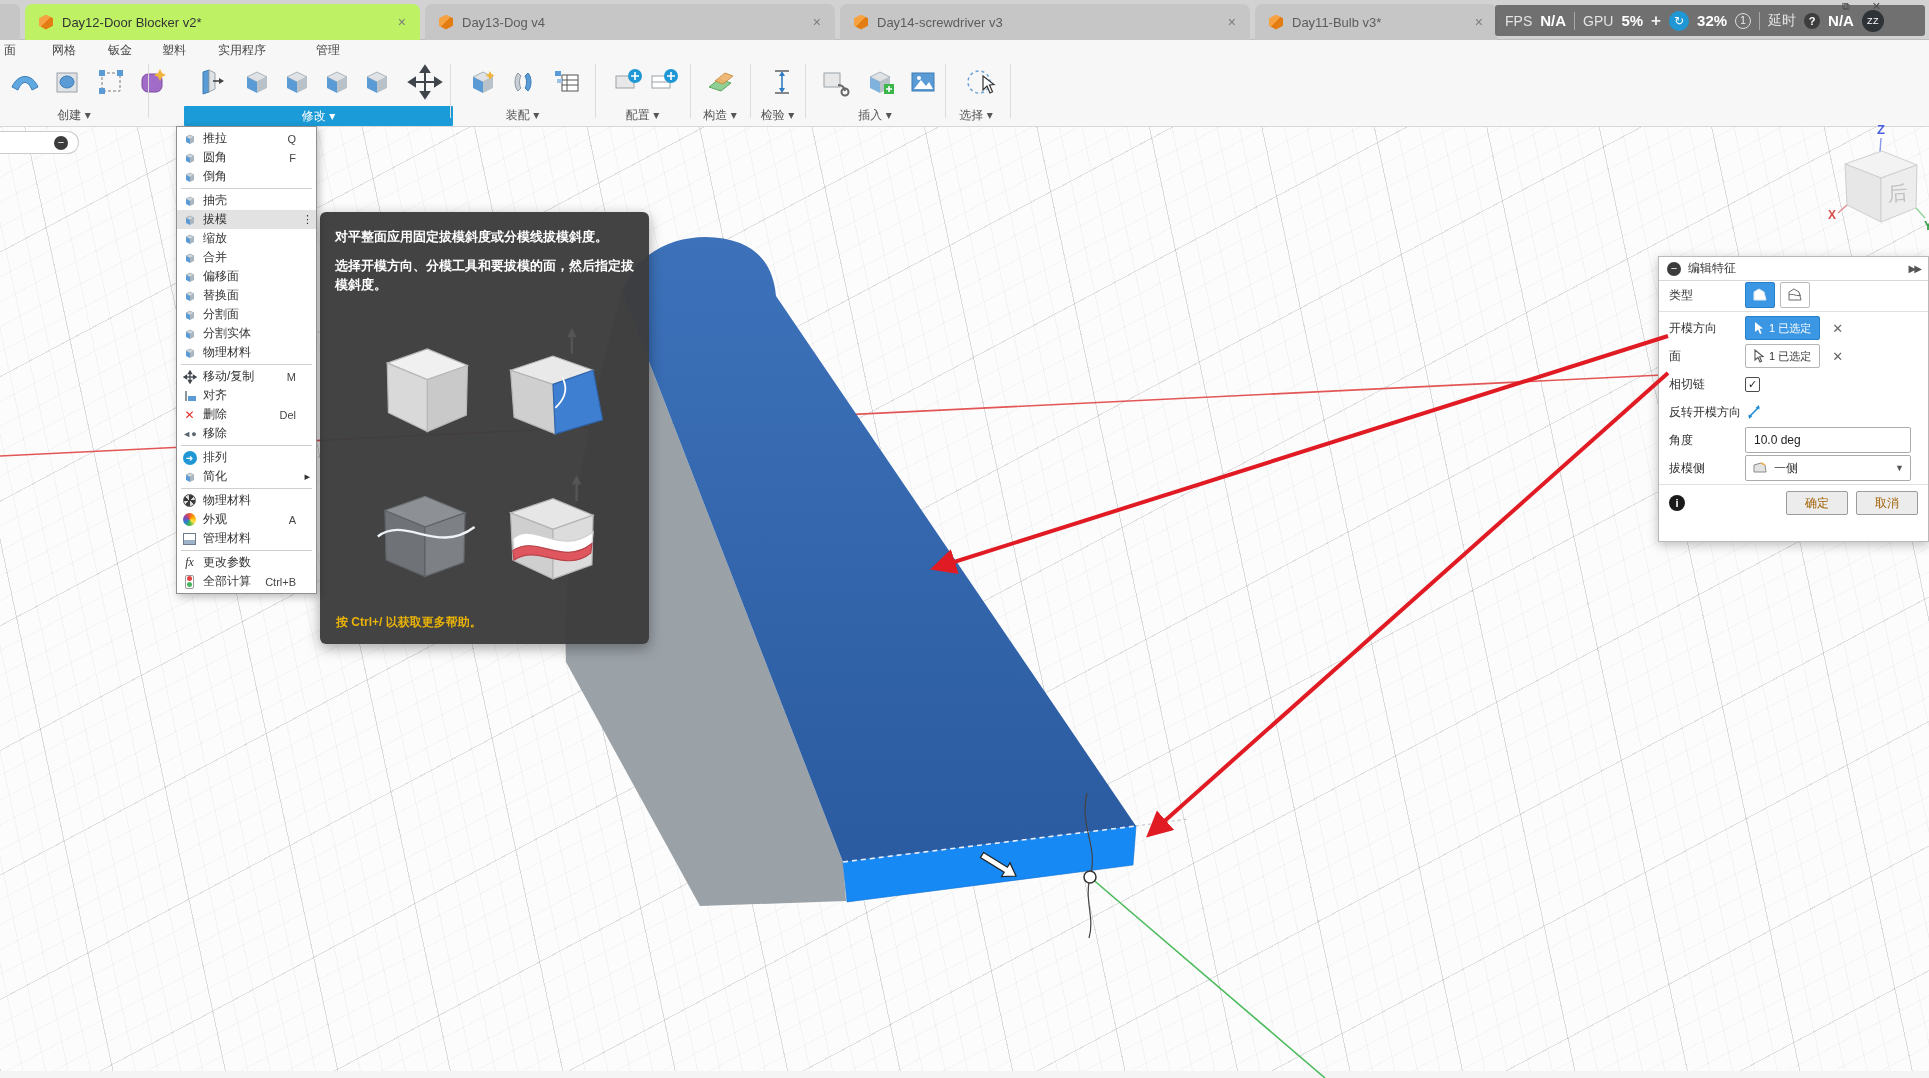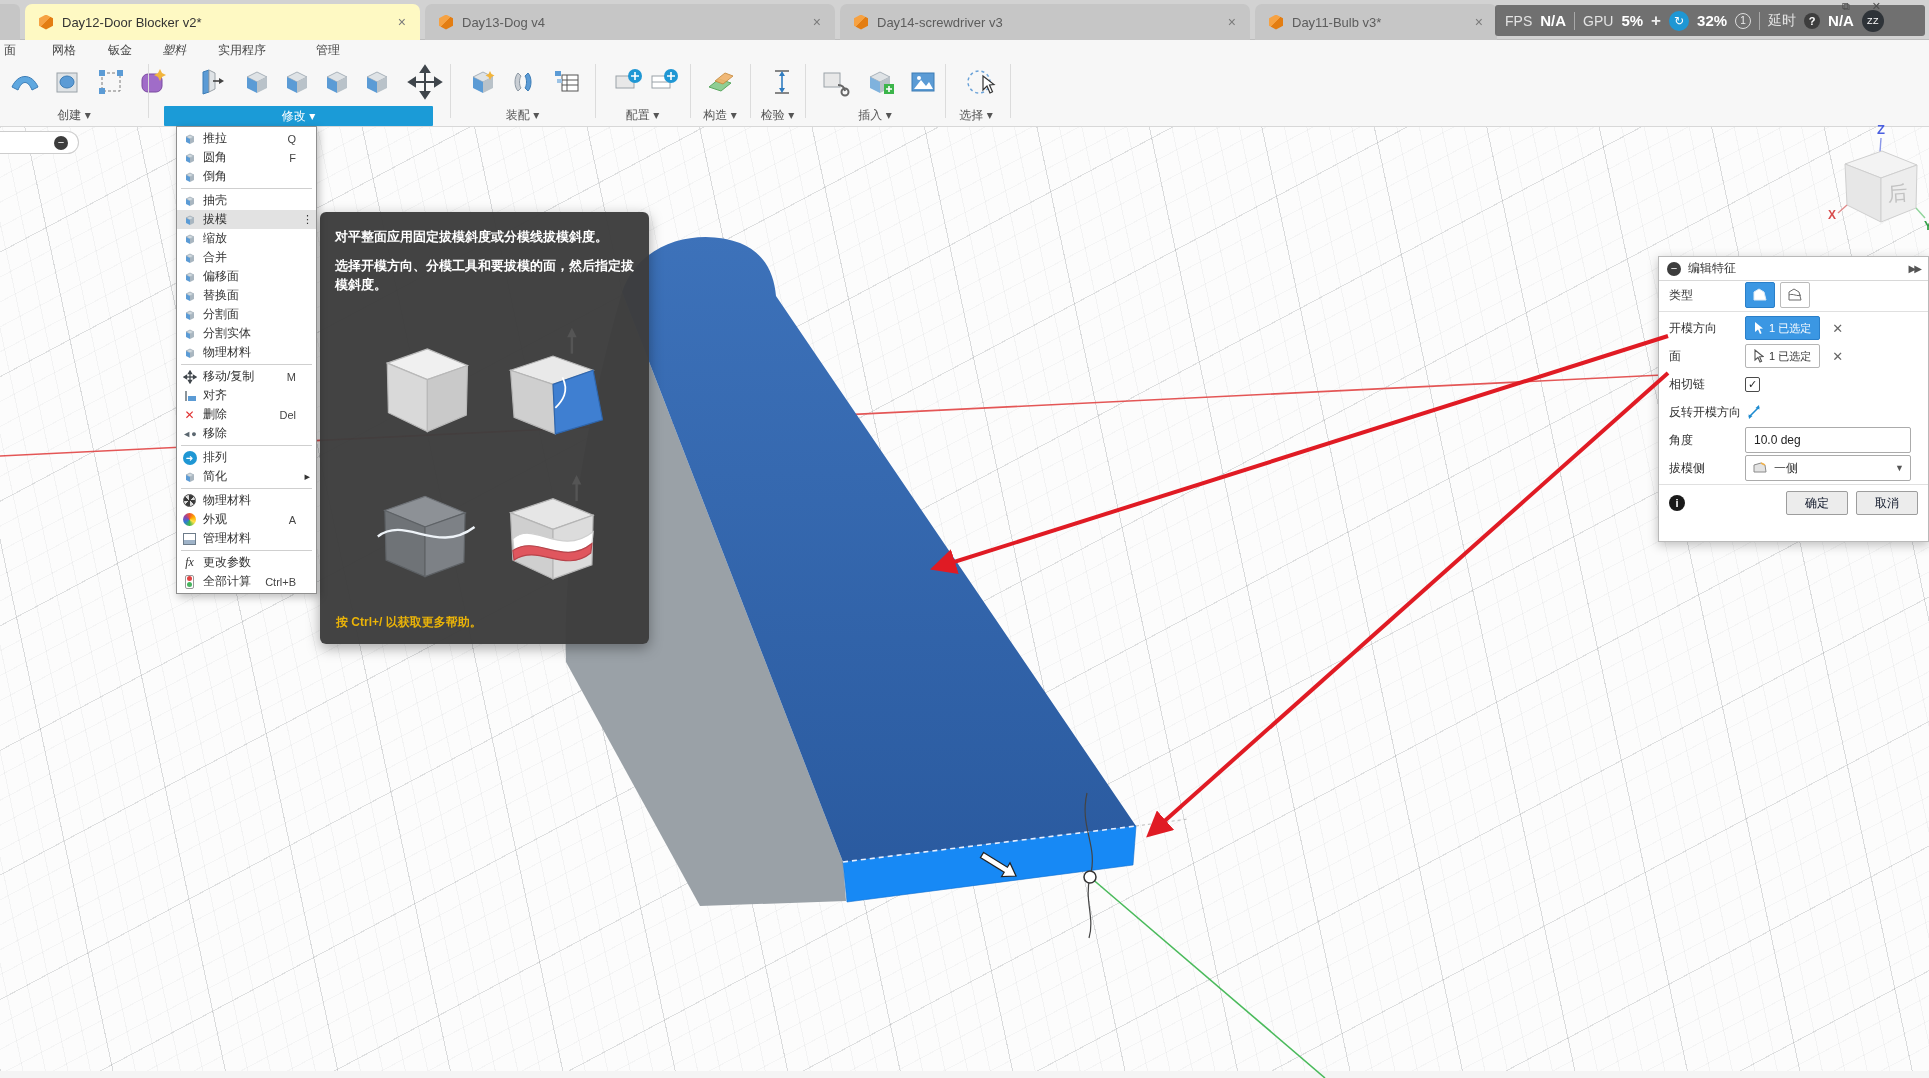--- a/index.html
+++ b/index.html
@@ -3,21 +3,21 @@
 <meta charset="utf-8">
 <style>
   *{margin:0;padding:0;box-sizing:border-box;font-family:"Liberation Sans","DejaVu Sans",sans-serif;}
   html,body{width:1929px;height:1078px;overflow:hidden;background:#fff;}
   .app{position:relative;width:1929px;height:1078px;background:#fbfbfb;overflow:hidden;}
 
   
   .tabbar{position:absolute;left:0;top:0;width:1929px;height:40px;background:#d2d2d2;border-bottom:1px solid #bdbdbd;z-index:10;}
   .tab-stub{position:absolute;left:0;top:4px;width:20px;height:36px;background:#c6c6c6;border-radius:0 6px 0 0;}
   .doc-tab{position:absolute;top:4px;height:36px;background:#c6c6c6;border-radius:7px 7px 0 0;display:flex;align-items:center;gap:9px;padding:0 14px;color:#5c5c5c;font-size:13px;}
-  .doc-tab.active{background:#fef9c3;color:#333;justify-content:flex-end;}
+  .doc-tab.active{background:#bef264;color:#333;justify-content:flex-end;}
   .doc-tab .cube{width:14px;height:15px;background:linear-gradient(135deg,#f6a243 45%,#e37d12 45%);clip-path:polygon(50% 0,100% 25%,100% 75%,50% 100%,0 75%,0 25%);flex:0 0 auto;}
   .doc-tab .tlabel{white-space:nowrap;overflow:hidden;flex:1 1 auto;}
   .doc-tab .tclose{color:#7a7a7a;font-size:14px;margin-left:10px;cursor:pointer;}
   .win-controls{position:absolute;top:0;right:48px;display:flex;gap:22px;color:#4c4c4c;font-size:11px;z-index:60;}
 
   
   .hud{position:absolute;left:1495px;top:5px;width:430px;height:31px;background:rgba(98,98,98,.88);border-radius:3px;display:flex;align-items:center;gap:8px;padding:0 10px;z-index:45;color:#fff;}
   .hud .lab{font-size:14px;color:#e3e3e3;}
   .hud .val{font-size:15px;font-weight:bold;}
   .hud .sep{width:1px;height:18px;background:#cfcfcf;opacity:.6;}
@@ -93,21 +93,21 @@
   .selbtn{height:24px;display:flex;align-items:center;gap:5px;padding:0 8px;border-radius:2px;font-size:11px;cursor:pointer;}
   .selbtn.blue{background:#3b97e3;border:1px solid #2a7fc9;color:#fff;}
   .selbtn.white{background:#fff;border:1px solid #b5b5b5;color:#333;}
   .clearx{margin-left:12px;color:#666;font-size:13px;font-weight:bold;cursor:pointer;}
   .chk{width:15px;height:15px;border:1.6px solid #4a4a4a;border-radius:2px;display:flex;align-items:center;justify-content:center;font-size:11px;color:#222;font-weight:bold;cursor:pointer;background:#fff;}
   .pinput{width:166px;height:26px;border:1px solid #ababab;border-radius:2px;background:#fff;font-size:12px;color:#222;display:flex;align-items:center;padding:0 8px;}
   .pdrop{width:166px;height:26px;border:1px solid #ababab;border-radius:2px;background:#fff;display:flex;align-items:center;gap:6px;padding:0 6px;cursor:pointer;}
   .pdrop .dcaret{margin-left:auto;color:#555;font-size:9px;}
   .pfoot{display:flex;align-items:center;padding:4px 10px 0 10px;}
   .info-circ{width:16px;height:16px;border-radius:50%;background:#1a1a1a;color:#fff;font-size:11px;font-weight:bold;text-align:center;line-height:16px;}
-  .pbtn{width:62px;height:24px;border:1px solid #9d9d9d;background:#ececec;border-radius:2px;font-size:12px;color:#0f172a;display:flex;align-items:center;justify-content:center;cursor:pointer;}
+  .pbtn{width:62px;height:24px;border:1px solid #9d9d9d;background:#ececec;border-radius:2px;font-size:12px;color:#a16207;display:flex;align-items:center;justify-content:center;cursor:pointer;}
   .pfoot .pbtn+ .pbtn{margin-left:8px;}
   .pfoot .spacer{flex:1;}
 
   
   .anno-svg{position:absolute;left:0;top:0;width:1929px;height:1078px;z-index:50;pointer-events:none;}
   .anno-text{position:absolute;left:1182px;top:815px;z-index:51;font-size:41px;font-weight:bold;color:#e8151d;letter-spacing:2px;white-space:nowrap;
     text-shadow:-2px -2px 0 #fff,2px -2px 0 #fff,-2px 2px 0 #fff,2px 2px 0 #fff,0 -2px 0 #fff,0 2px 0 #fff,-2px 0 0 #fff,2px 0 0 #fff;}
 </style>
 </head>
 <body>
@@ -185,21 +185,21 @@
       <span class="qm">?</span>
       <span class="val">N/A</span>
       <span class="avatar">ZZ</span>
     </div>
   </div>
 
   <div class="ribbonrow" id="ribbon-host">
       <span class="rtab" style="left: 4px;">面</span>
       <span class="rtab" style="left: 52px;">网格</span>
       <span class="rtab" style="left: 108px;">钣金</span>
-      <span class="rtab" style="left: 162px; font-style: italic;">塑料</span>
+      <span class="rtab" style="left: 162px;">塑料</span>
       <span class="rtab" style="left: 218px;">实用程序</span>
       <span class="rtab" style="left: 276px; margin-left: 40px;">管理</span>
     </div>
 
   <div class="toolbar" id="toolbar-host">
       <div class="tgroup" style="left: 0px; width: 148px;">
         <div class="icons">
           <div class="tbicon" style="left: 6px;">
             <svg width="34" height="34" viewBox="0 0 34 34">
               <path d="M4,22 C10,8 24,8 30,22 L24,25 C20,15 14,15 10,25 Z" fill="#5fa8e0" stroke="#3c7cb5"></path>
@@ -272,21 +272,21 @@
                 <line x1="19" y1="7" x2="19" y2="31"></line>
                 <line x1="7" y1="19" x2="31" y2="19"></line>
                 <polygon points="19,3 15,9 23,9"></polygon>
                 <polygon points="19,35 15,29 23,29"></polygon>
                 <polygon points="3,19 9,15 9,23"></polygon>
                 <polygon points="35,19 29,15 29,23"></polygon>
               </g>
             </svg>
           </div>
         </div>
-        <div class="glabel active" style="left: 16px; width: 269px; right: auto;">修改 ▾</div>
+        <div class="glabel active" style="left: 36px; width: 269px; right: auto;">修改 ▾</div>
       </div>
       <div class="tgroup" style="left: 450px; width: 145px;">
         <div class="icons">
           <div class="tbicon" style="left: 14px;">
             <svg width="34" height="34" viewBox="0 0 34 34">
               <polygon points="7,12 17,7 27,12 17,17" fill="#dfe3e6" stroke="#8d98a3" stroke-width="0.7"></polygon>
               <polygon points="7,12 17,17 17,28 7,23" fill="#5b9bd5"></polygon>
               <polygon points="17,17 27,12 27,23 17,28" fill="#b9c2c9"></polygon>
               <path d="M24,6 l1.5,3 3,1.5 -3,1.5 -1.5,3 -1.5,-3 -3,-1.5 3,-1.5 Z" fill="#f2b53c"></path>
             </svg>

